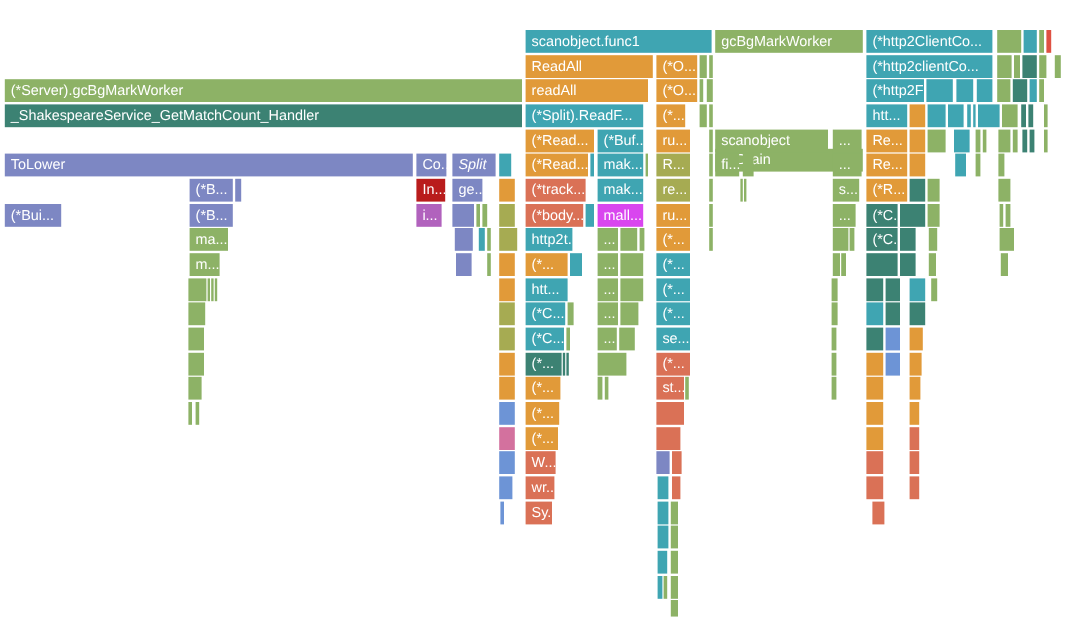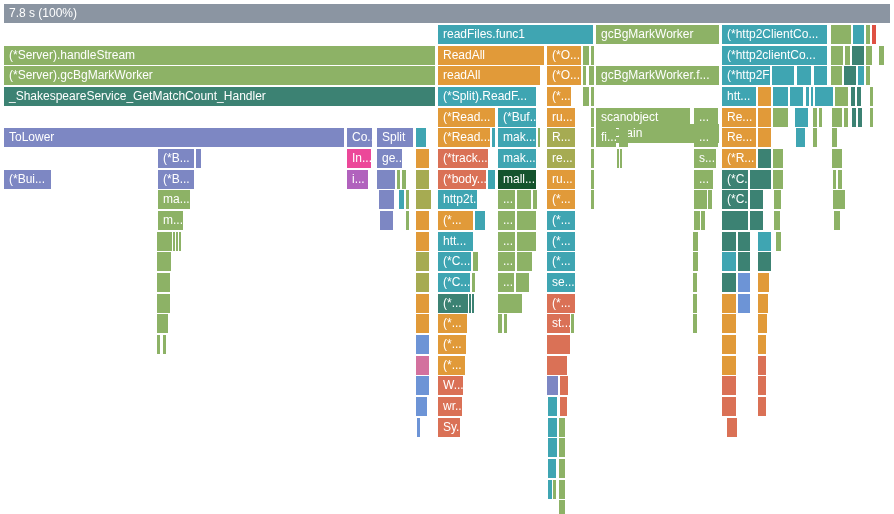--- a/index.html
+++ b/index.html
@@ -12,45 +12,42 @@
     font-size:12px;color:#ffffff;
     padding-left:5px;box-sizing:border-box;
     overflow:hidden;white-space:nowrap;cursor:pointer;
   }
   .blk.nolabel{padding-left:0;}
 </style>
 </head>
 <body>
 
 <div class="stage">
-    <div class="blk" style="left: 4px; top: 4px; width: 886px; height: 19px; background: rgb(139, 149, 162);">7.8 s (100%)</div>
-    <div class="blk" style="left: 438px; top: 25px; width: 155px; height: 19px; background: rgb(63, 165, 178);">readFiles.func1</div>
+    <div class="blk" style="left: 438px; top: 25px; width: 155px; height: 19px; background: rgb(63, 165, 178);">scanobject.func1</div>
     <div class="blk" style="left: 596px; top: 25px; width: 123px; height: 19px; background: rgb(141, 178, 102);">gcBgMarkWorker</div>
     <div class="blk" style="left: 722px; top: 25px; width: 105px; height: 19px; background: rgb(63, 165, 178);">(*http2ClientCo...</div>
     <div class="blk nolabel" style="left: 831px; top: 25px; width: 20px; height: 19px; background: rgb(141, 178, 102);"></div>
     <div class="blk nolabel" style="left: 853px; top: 25px; width: 11px; height: 19px; background: rgb(63, 165, 178);"></div>
     <div class="blk nolabel" style="left: 866px; top: 25px; width: 4px; height: 19px; background: rgb(141, 178, 102);"></div>
     <div class="blk nolabel" style="left: 872px; top: 25px; width: 4px; height: 19px; background: rgb(223, 81, 67);"></div>
-    <div class="blk" style="left: 4px; top: 46px; width: 431px; height: 19px; background: rgb(141, 178, 102);">(*Server).handleStream</div>
     <div class="blk" style="left: 438px; top: 46px; width: 106px; height: 19px; background: rgb(225, 154, 57);">ReadAll</div>
     <div class="blk" style="left: 547px; top: 46px; width: 34px; height: 19px; background: rgb(225, 154, 57);">(*O...</div>
     <div class="blk nolabel" style="left: 583px; top: 46px; width: 6px; height: 19px; background: rgb(141, 178, 102);"></div>
     <div class="blk nolabel" style="left: 591px; top: 46px; width: 3px; height: 19px; background: rgb(141, 178, 102);"></div>
     <div class="blk" style="left: 722px; top: 46px; width: 105px; height: 19px; background: rgb(63, 165, 178);">(*http2clientCo...</div>
     <div class="blk nolabel" style="left: 831px; top: 46px; width: 12px; height: 19px; background: rgb(141, 178, 102);"></div>
     <div class="blk nolabel" style="left: 845px; top: 46px; width: 5px; height: 19px; background: rgb(141, 178, 102);"></div>
     <div class="blk nolabel" style="left: 852px; top: 46px; width: 12px; height: 19px; background: rgb(60, 130, 115);"></div>
     <div class="blk nolabel" style="left: 866px; top: 46px; width: 6px; height: 19px; background: rgb(141, 178, 102);"></div>
     <div class="blk nolabel" style="left: 879px; top: 46px; width: 5px; height: 19px; background: rgb(141, 178, 102);"></div>
     <div class="blk" style="left: 4px; top: 66px; width: 431px; height: 19px; background: rgb(141, 178, 102);">(*Server).gcBgMarkWorker</div>
     <div class="blk" style="left: 438px; top: 66px; width: 102px; height: 19px; background: rgb(225, 154, 57);">readAll</div>
     <div class="blk" style="left: 547px; top: 66px; width: 34px; height: 19px; background: rgb(225, 154, 57);">(*O...</div>
     <div class="blk nolabel" style="left: 583px; top: 66px; width: 3px; height: 19px; background: rgb(141, 178, 102);"></div>
     <div class="blk nolabel" style="left: 589px; top: 66px; width: 5px; height: 19px; background: rgb(141, 178, 102);"></div>
-    <div class="blk" style="left: 596px; top: 66px; width: 123px; height: 19px; background: rgb(141, 178, 102);">gcBgMarkWorker.f...</div>
     <div class="blk" style="left: 722px; top: 66px; width: 48px; height: 19px; background: rgb(63, 165, 178);">(*http2Fr...</div>
     <div class="blk nolabel" style="left: 772px; top: 66px; width: 22px; height: 19px; background: rgb(63, 165, 178);"></div>
     <div class="blk nolabel" style="left: 797px; top: 66px; width: 14px; height: 19px; background: rgb(63, 165, 178);"></div>
     <div class="blk nolabel" style="left: 814px; top: 66px; width: 13px; height: 19px; background: rgb(63, 165, 178);"></div>
     <div class="blk nolabel" style="left: 831px; top: 66px; width: 11px; height: 19px; background: rgb(141, 178, 102);"></div>
     <div class="blk nolabel" style="left: 844px; top: 66px; width: 12px; height: 19px; background: rgb(60, 130, 115);"></div>
     <div class="blk nolabel" style="left: 858px; top: 66px; width: 6px; height: 19px; background: rgb(63, 165, 178);"></div>
     <div class="blk nolabel" style="left: 866px; top: 66px; width: 4px; height: 19px; background: rgb(141, 178, 102);"></div>
     <div class="blk" style="left: 4px; top: 87px; width: 431px; height: 19px; background: rgb(60, 130, 115);">_ShakespeareService_GetMatchCount_Handler</div>
     <div class="blk" style="left: 438px; top: 87px; width: 98px; height: 19px; background: rgb(63, 165, 178);">(*Split).ReadF...</div>
@@ -81,39 +78,39 @@
     <div class="blk nolabel" style="left: 795px; top: 108px; width: 13px; height: 19px; background: rgb(63, 165, 178);"></div>
     <div class="blk nolabel" style="left: 813px; top: 108px; width: 4px; height: 19px; background: rgb(141, 178, 102);"></div>
     <div class="blk nolabel" style="left: 819px; top: 108px; width: 3px; height: 19px; background: rgb(141, 178, 102);"></div>
     <div class="blk nolabel" style="left: 832px; top: 108px; width: 10px; height: 19px; background: rgb(141, 178, 102);"></div>
     <div class="blk nolabel" style="left: 844px; top: 108px; width: 4px; height: 19px; background: rgb(141, 178, 102);"></div>
     <div class="blk nolabel" style="left: 852px; top: 108px; width: 4px; height: 19px; background: rgb(60, 130, 115);"></div>
     <div class="blk nolabel" style="left: 858px; top: 108px; width: 4px; height: 19px; background: rgb(60, 130, 115);"></div>
     <div class="blk nolabel" style="left: 870px; top: 108px; width: 3px; height: 19px; background: rgb(141, 178, 102);"></div>
     <div class="blk" style="left: 4px; top: 128px; width: 340px; height: 19px; background: rgb(125, 135, 195);">ToLower</div>
     <div class="blk" style="left: 347px; top: 128px; width: 25px; height: 19px; background: rgb(125, 135, 195);">Co...</div>
-    <div class="blk" style="left: 377px; top: 128px; width: 36px; height: 19px; background: rgb(125, 135, 195);">Split</div>
+    <div class="blk" style="left: 377px; top: 128px; width: 36px; height: 19px; background: rgb(125, 135, 195); font-style: italic;">Split</div>
     <div class="blk nolabel" style="left: 416px; top: 128px; width: 10px; height: 19px; background: rgb(63, 165, 178);"></div>
     <div class="blk" style="left: 438px; top: 128px; width: 52px; height: 19px; background: rgb(225, 154, 57);">(*Read...</div>
     <div class="blk nolabel" style="left: 492px; top: 128px; width: 3px; height: 19px; background: rgb(63, 165, 178);"></div>
     <div class="blk" style="left: 498px; top: 128px; width: 38px; height: 19px; background: rgb(63, 165, 178);">mak...</div>
     <div class="blk nolabel" style="left: 538px; top: 128px; width: 2px; height: 19px; background: rgb(141, 178, 102);"></div>
     <div class="blk" style="left: 547px; top: 128px; width: 28px; height: 19px; background: rgb(166, 171, 82);">R...</div>
     <div class="blk nolabel" style="left: 591px; top: 128px; width: 3px; height: 19px; background: rgb(141, 178, 102);"></div>
     <div class="blk" style="left: 596px; top: 128px; width: 20px; height: 19px; background: rgb(141, 178, 102);">fi...</div>
     <div class="blk nolabel" style="left: 619px; top: 128px; width: 9px; height: 19px; background: rgb(141, 178, 102);"></div>
     <div class="blk" style="left: 694px; top: 128px; width: 24px; height: 19px; background: rgb(141, 178, 102);">...</div>
     <div class="blk" style="left: 722px; top: 128px; width: 34px; height: 19px; background: rgb(225, 154, 57);">Re...</div>
     <div class="blk nolabel" style="left: 758px; top: 128px; width: 13px; height: 19px; background: rgb(225, 154, 57);"></div>
     <div class="blk nolabel" style="left: 796px; top: 128px; width: 9px; height: 19px; background: rgb(63, 165, 178);"></div>
     <div class="blk nolabel" style="left: 813px; top: 128px; width: 4px; height: 19px; background: rgb(141, 178, 102);"></div>
     <div class="blk nolabel" style="left: 832px; top: 128px; width: 5px; height: 19px; background: rgb(141, 178, 102);"></div>
     <div class="blk" style="left: 158px; top: 149px; width: 36px; height: 19px; background: rgb(125, 135, 195);">(*B...</div>
     <div class="blk nolabel" style="left: 196px; top: 149px; width: 5px; height: 19px; background: rgb(125, 135, 195);"></div>
-    <div class="blk" style="left: 347px; top: 149px; width: 24px; height: 19px; background: #ec4899;">In...</div>
+    <div class="blk" style="left: 347px; top: 149px; width: 24px; height: 19px; background: #b91c1c;">In...</div>
     <div class="blk" style="left: 377px; top: 149px; width: 25px; height: 19px; background: rgb(125, 135, 195);">ge...</div>
     <div class="blk nolabel" style="left: 416px; top: 149px; width: 13px; height: 19px; background: rgb(225, 154, 57);"></div>
     <div class="blk" style="left: 438px; top: 149px; width: 50px; height: 19px; background: rgb(218, 113, 86);">(*track...</div>
     <div class="blk" style="left: 498px; top: 149px; width: 38px; height: 19px; background: rgb(63, 165, 178);">mak...</div>
     <div class="blk" style="left: 547px; top: 149px; width: 28px; height: 19px; background: rgb(166, 171, 82);">re...</div>
     <div class="blk nolabel" style="left: 591px; top: 149px; width: 3px; height: 19px; background: rgb(141, 178, 102);"></div>
     <div class="blk nolabel" style="left: 617px; top: 149px; width: 2px; height: 19px; background: rgb(141, 178, 102);"></div>
     <div class="blk nolabel" style="left: 620px; top: 149px; width: 2px; height: 19px; background: rgb(141, 178, 102);"></div>
     <div class="blk" style="left: 694px; top: 149px; width: 22px; height: 19px; background: rgb(141, 178, 102);">s...</div>
     <div class="blk" style="left: 722px; top: 149px; width: 34px; height: 19px; background: rgb(225, 154, 57);">(*R...</div>
@@ -122,21 +119,21 @@
     <div class="blk nolabel" style="left: 832px; top: 149px; width: 10px; height: 19px; background: rgb(141, 178, 102);"></div>
     <div class="blk" style="left: 4px; top: 170px; width: 47px; height: 19px; background: rgb(125, 135, 195);">(*Bui...</div>
     <div class="blk" style="left: 158px; top: 170px; width: 36px; height: 19px; background: rgb(125, 135, 195);">(*B...</div>
     <div class="blk" style="left: 347px; top: 170px; width: 21px; height: 19px; background: rgb(177, 98, 189);">i...</div>
     <div class="blk nolabel" style="left: 377px; top: 170px; width: 18px; height: 19px; background: rgb(125, 135, 195);"></div>
     <div class="blk nolabel" style="left: 397px; top: 170px; width: 3px; height: 19px; background: rgb(141, 178, 102);"></div>
     <div class="blk nolabel" style="left: 402px; top: 170px; width: 4px; height: 19px; background: rgb(141, 178, 102);"></div>
     <div class="blk nolabel" style="left: 416px; top: 170px; width: 13px; height: 19px; background: rgb(166, 171, 82);"></div>
     <div class="blk" style="left: 438px; top: 170px; width: 48px; height: 19px; background: rgb(218, 113, 86);">(*body...</div>
     <div class="blk nolabel" style="left: 488px; top: 170px; width: 7px; height: 19px; background: rgb(63, 165, 178);"></div>
-    <div class="blk" style="left: 498px; top: 170px; width: 38px; height: 19px; background: #14532d;">mall...</div>
+    <div class="blk" style="left: 498px; top: 170px; width: 38px; height: 19px; background: #d946ef;">mall...</div>
     <div class="blk" style="left: 547px; top: 170px; width: 28px; height: 19px; background: rgb(225, 154, 57);">ru...</div>
     <div class="blk nolabel" style="left: 591px; top: 170px; width: 3px; height: 19px; background: rgb(141, 178, 102);"></div>
     <div class="blk" style="left: 694px; top: 170px; width: 19px; height: 19px; background: rgb(141, 178, 102);">...</div>
     <div class="blk" style="left: 722px; top: 170px; width: 26px; height: 19px; background: rgb(60, 130, 115);">(*C...</div>
     <div class="blk nolabel" style="left: 750px; top: 170px; width: 21px; height: 19px; background: rgb(60, 130, 115);"></div>
     <div class="blk nolabel" style="left: 773px; top: 170px; width: 10px; height: 19px; background: rgb(141, 178, 102);"></div>
     <div class="blk nolabel" style="left: 833px; top: 170px; width: 3px; height: 19px; background: rgb(141, 178, 102);"></div>
     <div class="blk nolabel" style="left: 838px; top: 170px; width: 4px; height: 19px; background: rgb(141, 178, 102);"></div>
     <div class="blk" style="left: 158px; top: 190px; width: 32px; height: 19px; background: rgb(141, 178, 102);">ma...</div>
     <div class="blk nolabel" style="left: 379px; top: 190px; width: 15px; height: 19px; background: rgb(125, 135, 195);"></div>

